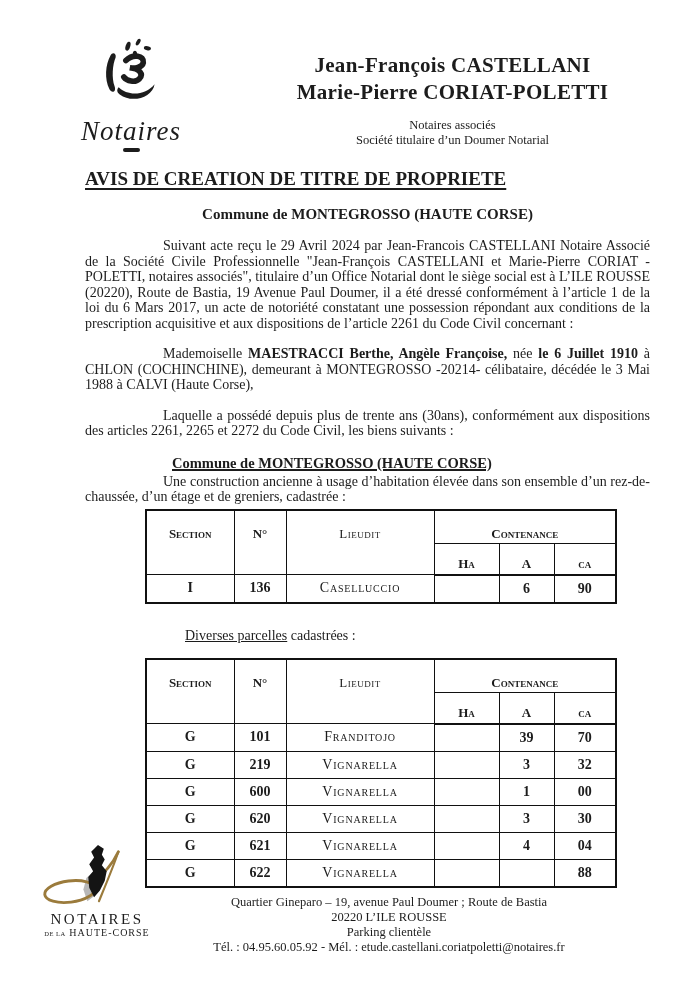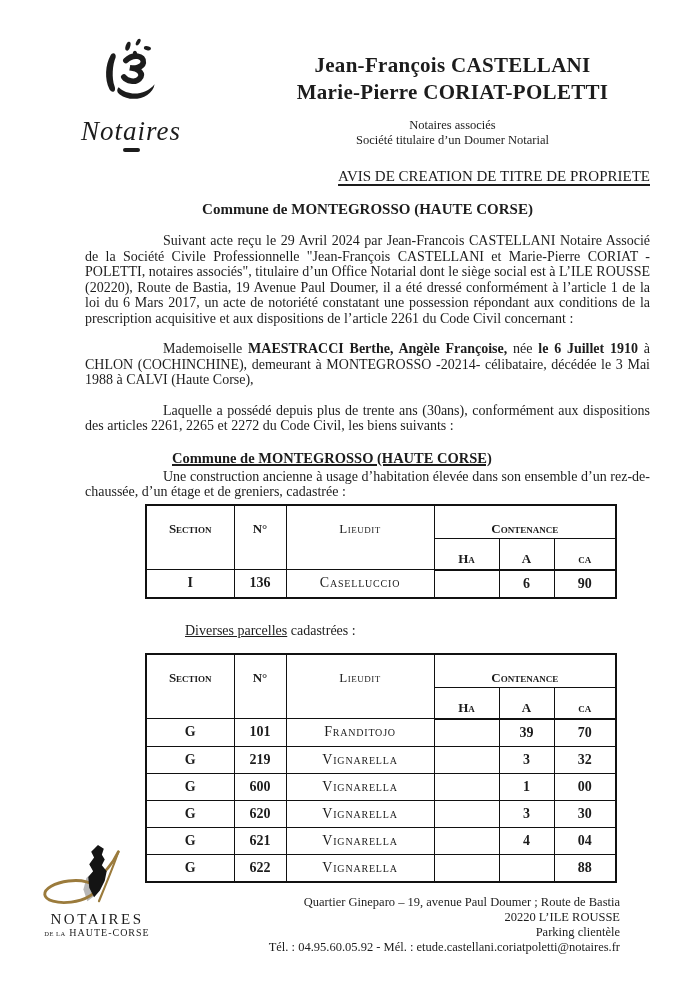--- a/index.html
+++ b/index.html
@@ -16,21 +16,21 @@
   .brand-dash { width:17px; height:4px; background:#1c1c1c; border-radius:2px; margin:4px auto 0; }
 
   .office { position:absolute; left:245px; top:52px; width:415px; text-align:center; }
   .office-name { font-size:21px; font-weight:bold; line-height:27px; letter-spacing:0.3px; }
   .office-sub  { font-size:12.5px; line-height:15px; }
   .office-sub.first { margin-top:12px; }
 
   
   .content { position:absolute; top:168px; left:85px; width:565px; }
 
-  .doc-title { text-align:right; font-size:15px; font-weight:normal; }
+  .doc-title { text-align:left; font-size:19px; font-weight:bold; }
   .doc-title span { text-decoration:underline; text-decoration-thickness:1.5px; text-underline-offset:3px; }
   .doc-commune { text-align:center; font-size:15px; font-weight:bold; margin-top:16px; }
 
   p.body { font-size:14px; line-height:15.5px; text-align:justify; text-indent:78px; margin:15px 0 0 0; }
   p.body .b { font-weight:bold; }
 
   .section-heading { margin:16px 0 0 87px; font-size:14.5px; font-weight:bold;
                      text-decoration:underline; text-decoration-thickness:1.5px; }
   p.body.tight { margin-top:2px; }
 
@@ -52,22 +52,22 @@
   .parcels-line .u { text-decoration:underline; }
   table.cadastre.second { margin-top:14px; }
 
   
   .footer-logo { position:absolute; left:36px; top:843px; width:122px; text-align:center; }
   .footer-logo svg { display:block; margin:0 auto; }
   .fl-title { font-size:15px; letter-spacing:2.5px; line-height:16px; margin-top:2px; }
   .fl-sub   { font-size:10px; letter-spacing:1px; line-height:12px; }
   .fl-sub .tiny { font-size:6.5px; letter-spacing:0.5px; }
 
-  .footer-address { position:absolute; left:170px; top:895px; width:450px;
-                    text-align:right; font-size:12.5px; line-height:15px; }
+  .footer-address { position:absolute; left:164px; top:895px; width:450px;
+                    text-align:center; font-size:12.5px; line-height:15px; }
 </style>
 </head>
 <body>
 
 <div class="page">
 
   <div class="brand">
     <svg viewBox="0 0 90 78" width="96" height="80" aria-hidden="true">
       <g fill="#1c1c1c">
         <ellipse cx="42" cy="8" rx="2.2" ry="4.5" transform="rotate(18 42 8)"></ellipse>

